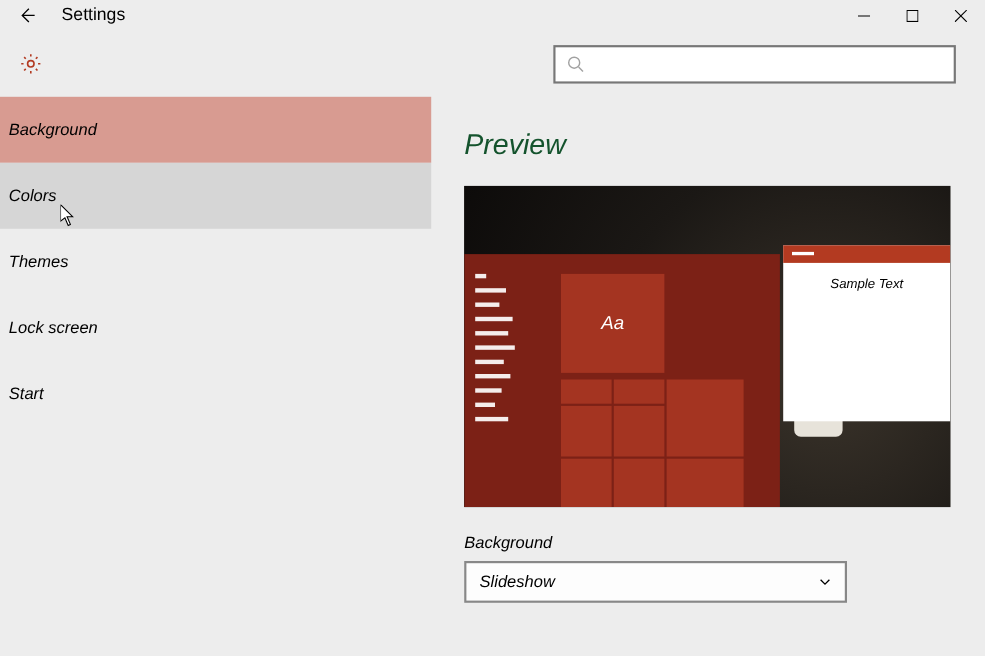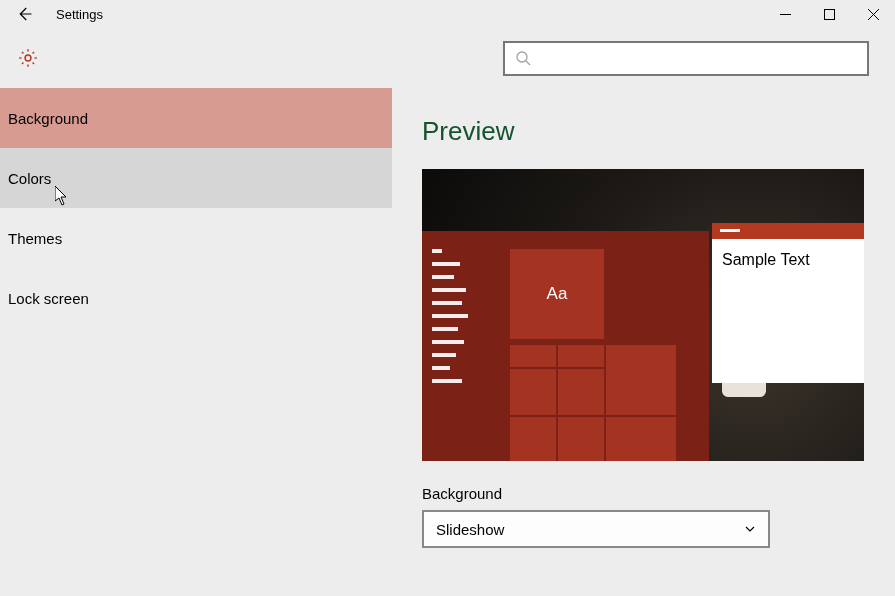--- a/index.html
+++ b/index.html
@@ -2,36 +2,36 @@
 <html><head>
 <meta charset="utf-8">
 <style>
   * { box-sizing: border-box; margin: 0; padding: 0; font-family: "Segoe UI", Arial, sans-serif; }
   body { width: 895px; height: 596px; background: #ededed; overflow: hidden; position: relative; }
 
   
   .titlebar { height: 28px; display: flex; align-items: center; position: relative; }
   .back-btn { width: 48px; height: 28px; display: flex; align-items: center; justify-content: center; cursor: pointer; }
   .back-btn svg { width: 18px; height: 18px; }
-  .title-text { font-size: 13px; color: #000; margin-left: 8px; }
+  .title-text { font-size: 16px; color: #000; margin-left: 8px; }
   .win-controls { position: absolute; right: 0; top: 0; display: flex; }
   .win-btn { width: 44px; height: 28px; display: flex; align-items: center; justify-content: center; cursor: pointer; }
   .win-btn svg { width: 11px; height: 11px; }
 
   
   .header-row { display: flex; align-items: center; height: 60px; padding: 0 26px 0 0; }
   .gear-wrap { width: 40px; display: flex; justify-content: center; align-items: center; margin-left:8px; }
   .gear-wrap svg { width: 22px; height: 22px; }
   .page-title { font-size: 19px; font-weight: 600; letter-spacing: 0.5px; color: #000; margin-left: 22px; }
   .search-wrap { margin-left: auto; width: 366px; height: 35px; border: 2px solid #777; background: #fff; display: flex; align-items: center; padding: 0 10px; }
   .search-input { flex: 1; border: none; outline: none; font-size: 15px; color: #555; background: transparent; }
   .search-icon { width: 16px; height: 16px; opacity: .55; }
 
   
-  .body { display: flex; height: calc(596px - 88px); }
+  .body { display: flex; height: calc(596px - 88px); font-style: italic; }
   .sidebar { width: 392px; }
   .sidebar-item { height: 60px; display: flex; align-items: center; padding-left: 8px; font-size: 15px; color: #000; cursor: pointer; }
   .sidebar-item.selected { background: #d89b91; }
   .sidebar-item.hover { background: #d6d6d6; }
 
   .content { flex: 1; padding: 28px 28px 0 30px; position: relative; }
   .section-heading { font-size: 26px; font-weight: 400; color: #14532d; margin-bottom: 22px; }
 
   
   .preview-box { width: 442px; height: 292px; background: #1a1713; position: relative; overflow: hidden; }
@@ -53,21 +53,21 @@
   .t-s1  { left:0; top:120px; width:46px; height:46px; }
   .t-s2  { left:48px; top:120px; width:46px; height:46px; }
   .t-s3  { left:0; top:168px; width:46px; height:46px; }
   .t-s4  { left:48px; top:168px; width:46px; height:46px; }
   .t-m1  { left:96px; top:96px; width:70px; height:70px; }
   .t-m2  { left:96px; top:168px; width:70px; height:46px; }
 
   .window-card { position:absolute; right:0; top:54px; width:152px; height:160px; background:#fff; }
   .window-card .bar { height:16px; background:#b33a21; position:relative; }
   .window-card .bar .dash { position:absolute; left:8px; top:6px; width:20px; height:3px; background:#fff; }
-  .window-card .label { font-size:16px; color:#000; padding:12px 10px; }
+  .window-card .label { font-size:12px; color:#000; padding:12px 10px;text-align:center; }
 
   
   .field-label { font-size:15px; color:#000; margin-top:24px; margin-bottom:8px; }
   .dropdown { width: 348px; height: 38px; border:2px solid #888; background:#fdfdfd; display:flex; align-items:center; padding:0 12px; justify-content:space-between; cursor:pointer; }
   .dropdown-text { font-size:15px; color:#000; }
   .chev { width:12px; height:12px; }
 
   
   .cursor { position:absolute; left:55px; top:186px; pointer-events:none; }
   .cursor svg { width:14px; height:20px; }
@@ -122,20 +122,23 @@
         <span>Background</span>
       </div>
     <div class="sidebar-item hover">
         <span>Colors</span>
       </div>
     <div class="sidebar-item">
         <span>Themes</span>
       </div>
     <div class="sidebar-item">
         <span>Lock screen</span>
+      </div>
+    <div class="sidebar-item">
+        <span>Start</span>
       </div>
   </div>
 
   <div class="content">
     <div class="section-heading">Preview</div>
 
     <div class="preview-box">
       <div class="bg-gradient"></div>
       <div class="figure">
         <div class="head"></div>

